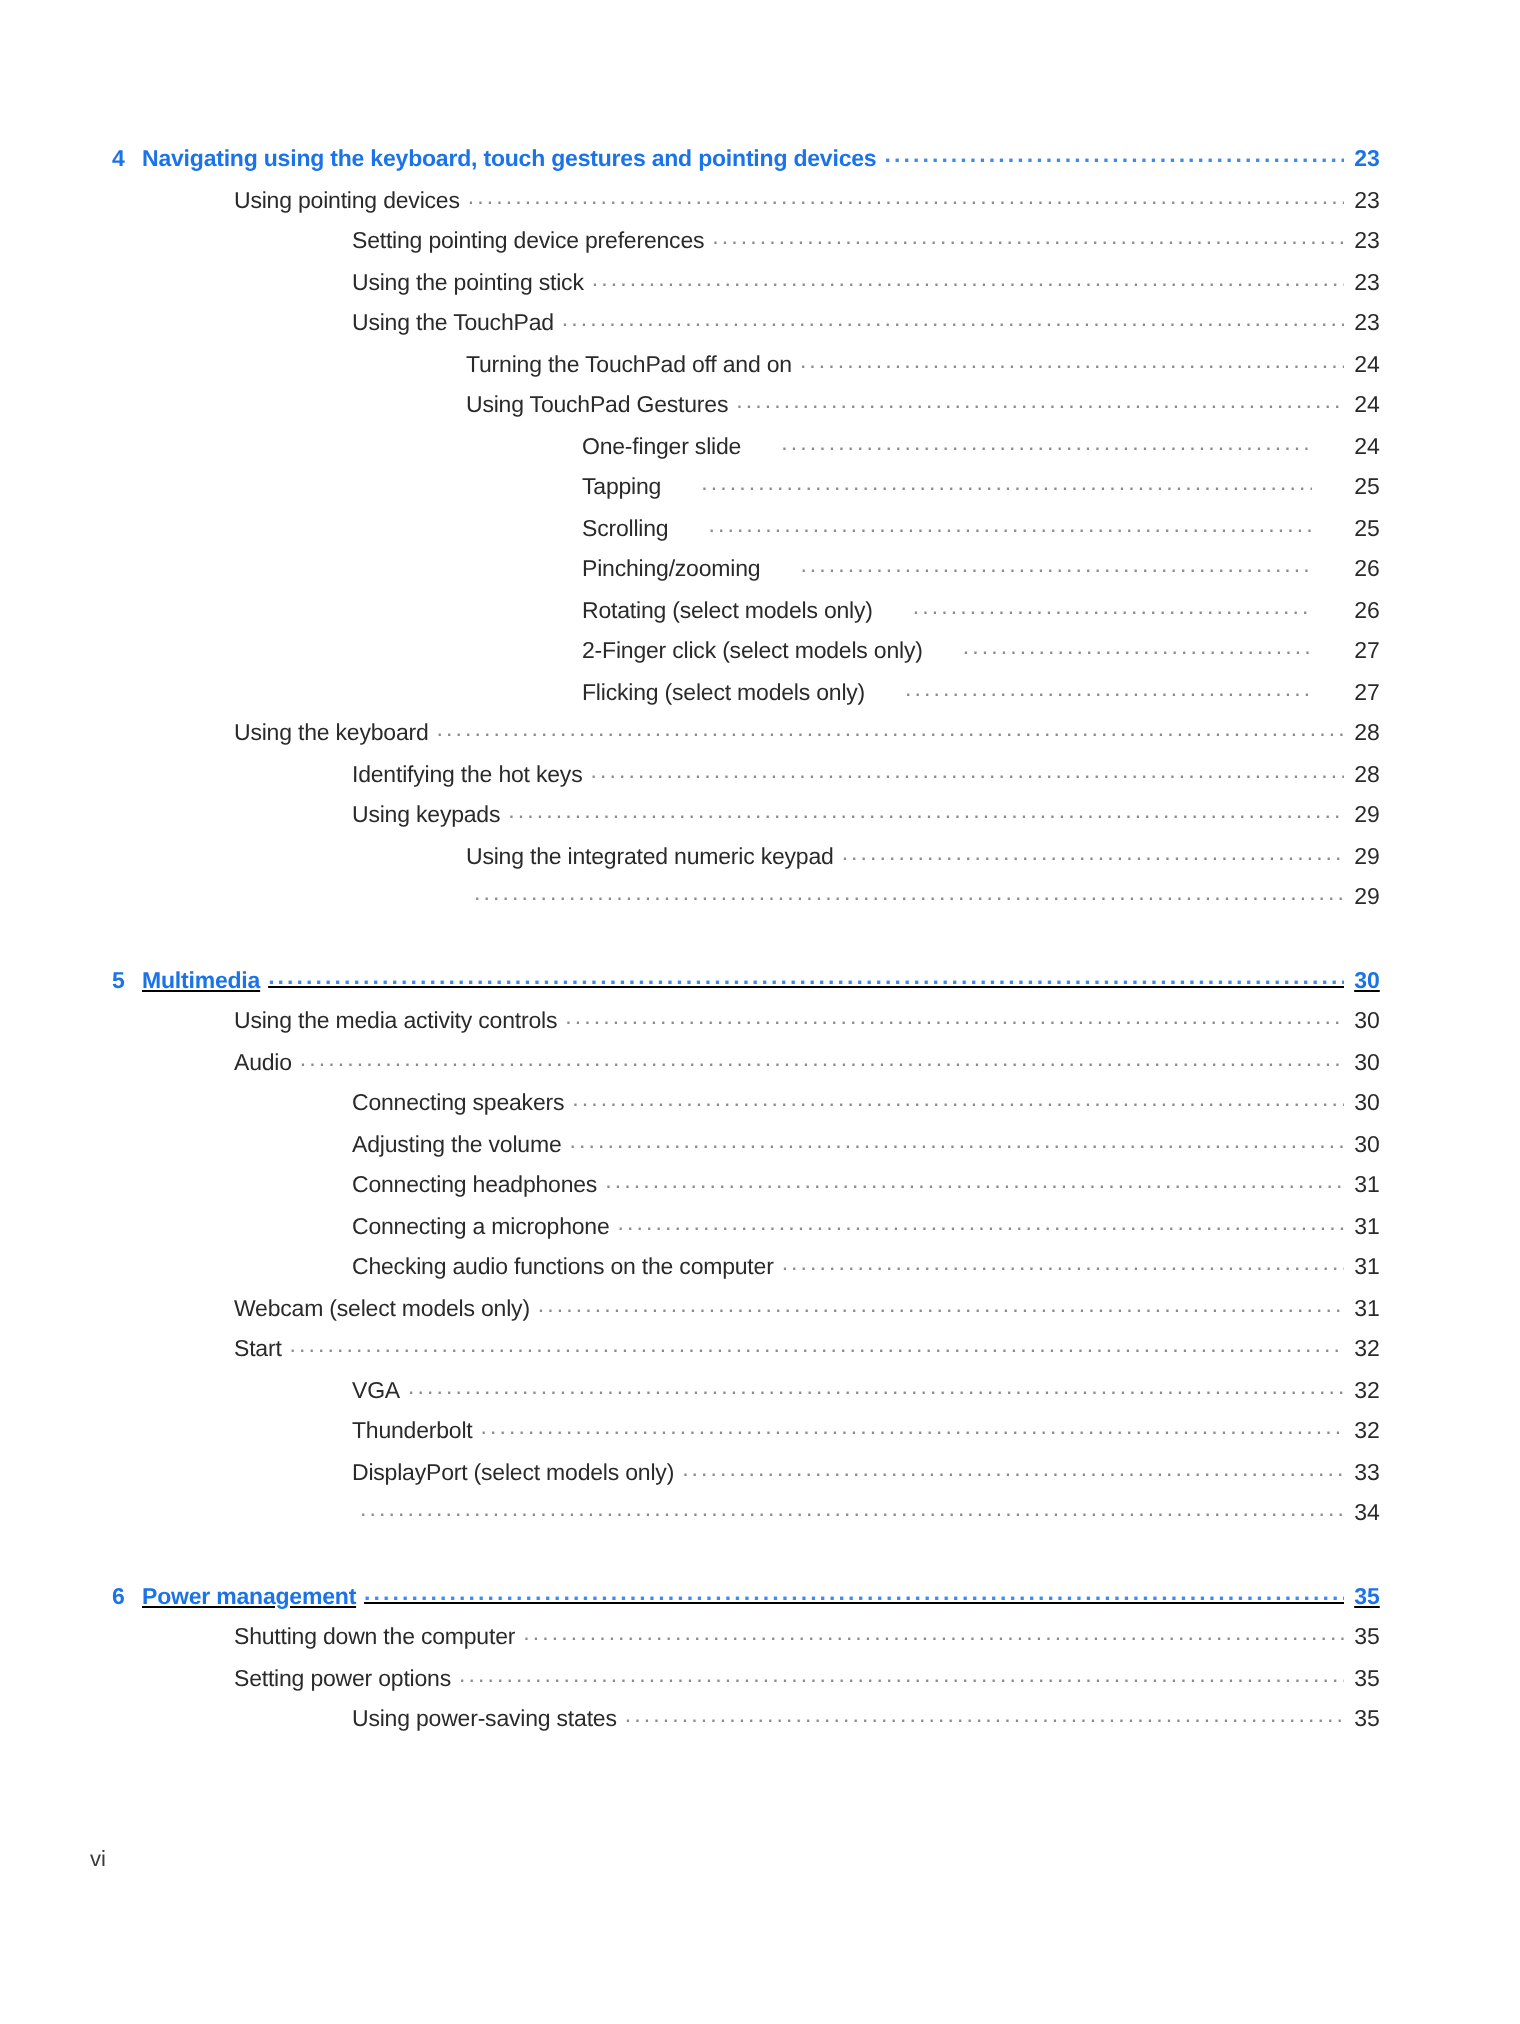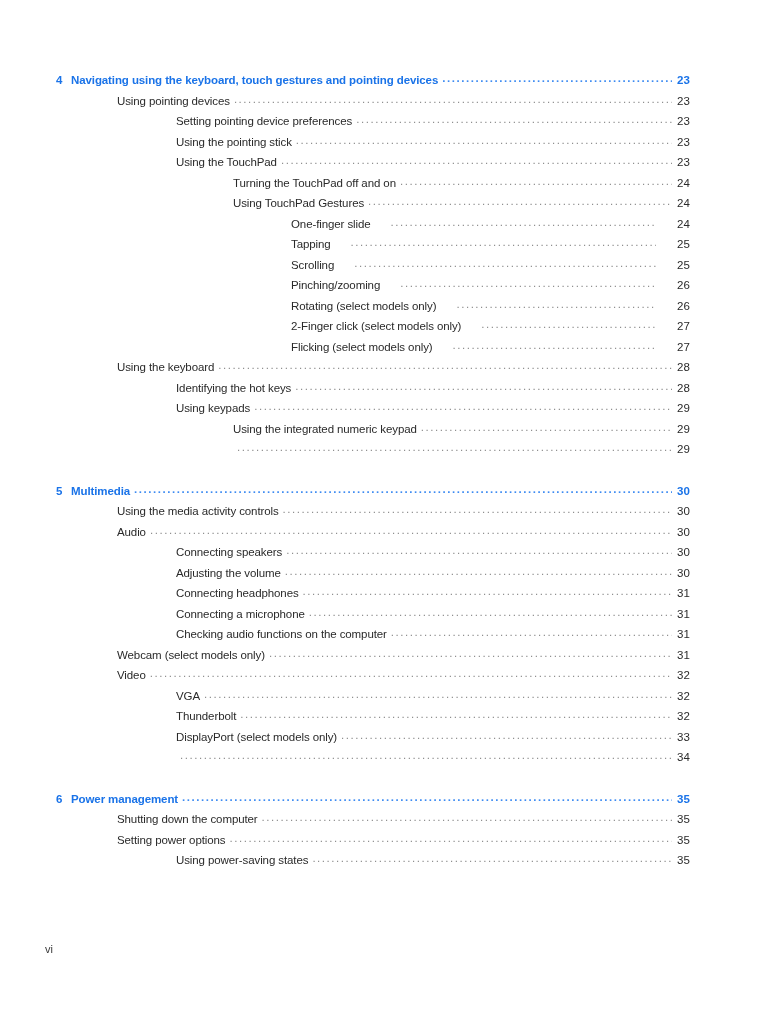--- a/index.html
+++ b/index.html
@@ -39,20 +39,21 @@
     width: 636px;          
     margin-left: 56px;
     height: 20.5px;
     line-height: 20.5px;
     white-space: nowrap;
     overflow: hidden;
   }
 
   .toc-row.gap-before {
     margin-top: 21px;
+    text-decoration: underline;
   }
 
   .row-label {
     flex: 0 0 auto;
     font-size: 11.5px;
     color: #2a2a2a;
     letter-spacing: -0.1px;
   }
 
   .row-leader {
@@ -99,21 +100,21 @@
   .lvl-0 .row-label { margin-left: 0px; }
   .lvl-1 { margin-left: 117px; width: 575px; }
   .lvl-2 { margin-left: 176px; width: 516px; }
   .lvl-3 { margin-left: 233px; width: 459px; }
   .lvl-4 { margin-left: 291px; width: 401px; gap: 16px; }
 
   
   #page-folio {
     position: absolute;
     left: 45px;
-    top: 943px;
+    top: 924px;
     font-size: 11px;
     color: #3a3a3a;
     font-family: "Liberation Sans", sans-serif;
   }
 </style>
 </head>
 <body>
 
 <div id="toc-page">
   <div id="toc-list">
@@ -250,21 +251,21 @@
         <span class="row-label">Checking audio functions on the computer</span>
         <span class="row-leader"></span>
         <span class="row-page">31</span>
       </div>
       <div class="toc-row lvl-1">
         <span class="row-label">Webcam (select models only)</span>
         <span class="row-leader"></span>
         <span class="row-page">31</span>
       </div>
       <div class="toc-row lvl-1">
-        <span class="row-label">Video</span>
+        <span class="row-label">Start</span>
         <span class="row-leader"></span>
         <span class="row-page">32</span>
       </div>
       <div class="toc-row lvl-2">
         <span class="row-label">VGA</span>
         <span class="row-leader"></span>
         <span class="row-page">32</span>
       </div>
       <div class="toc-row lvl-2">
         <span class="row-label">Thunderbolt</span>

